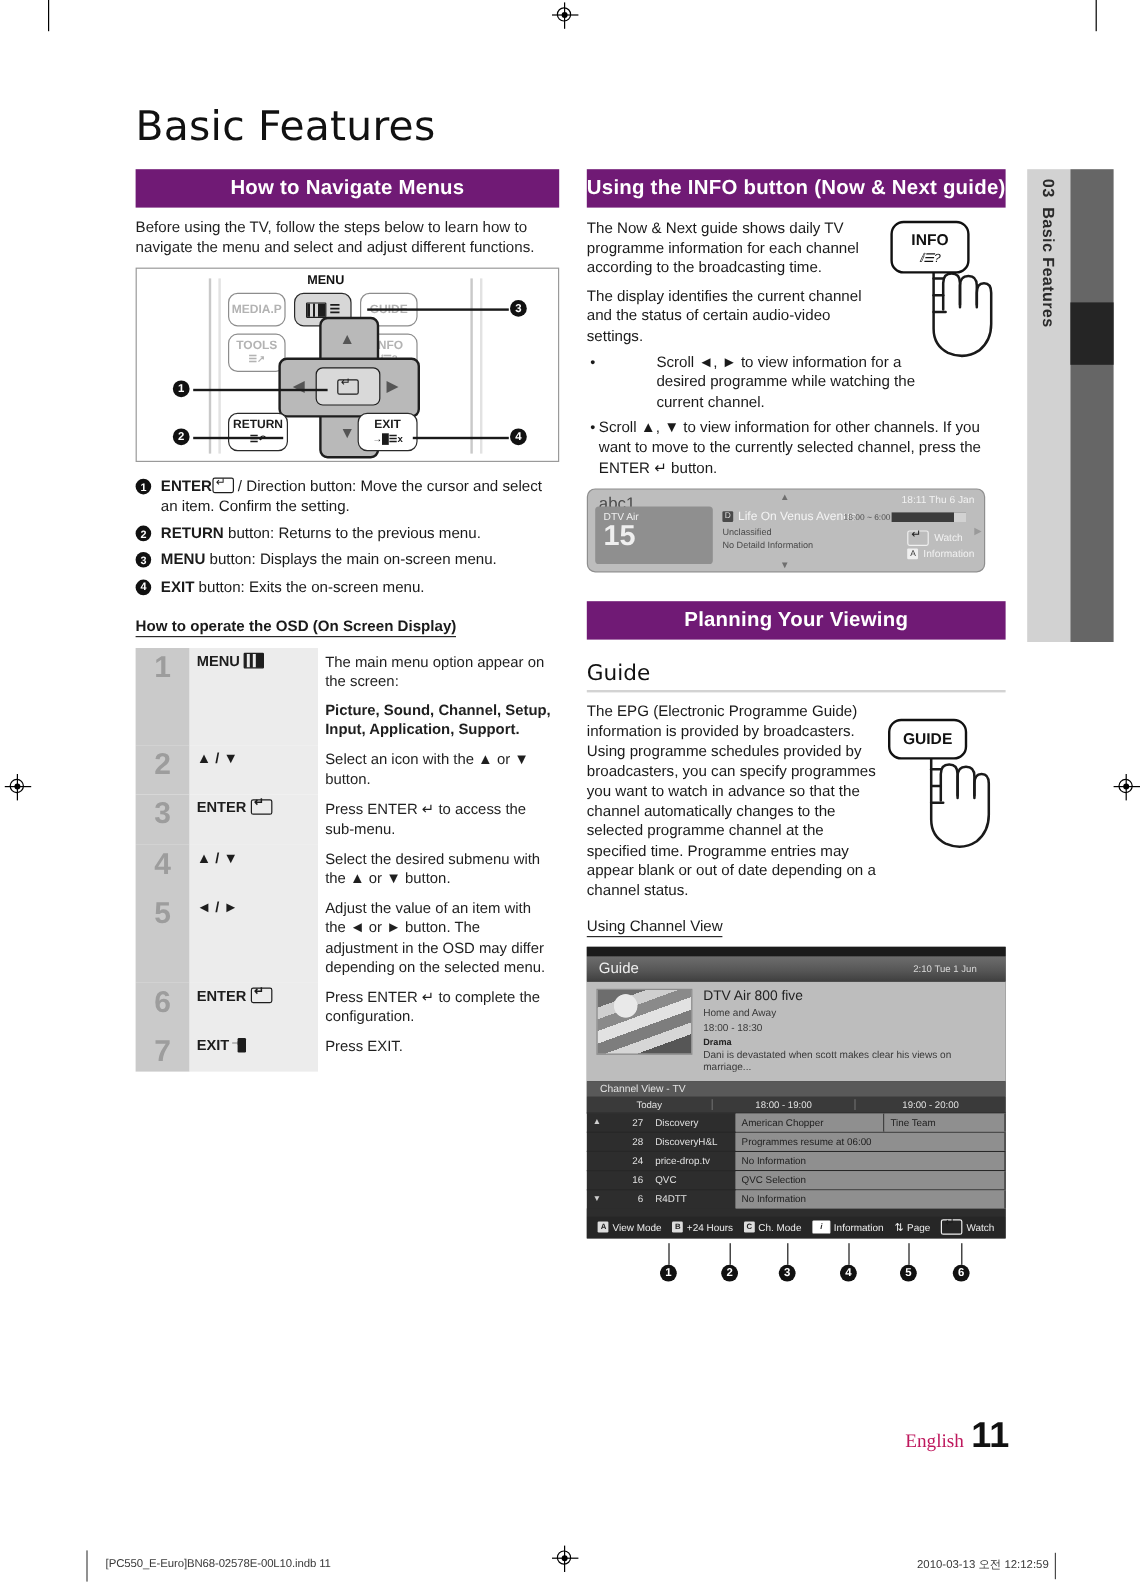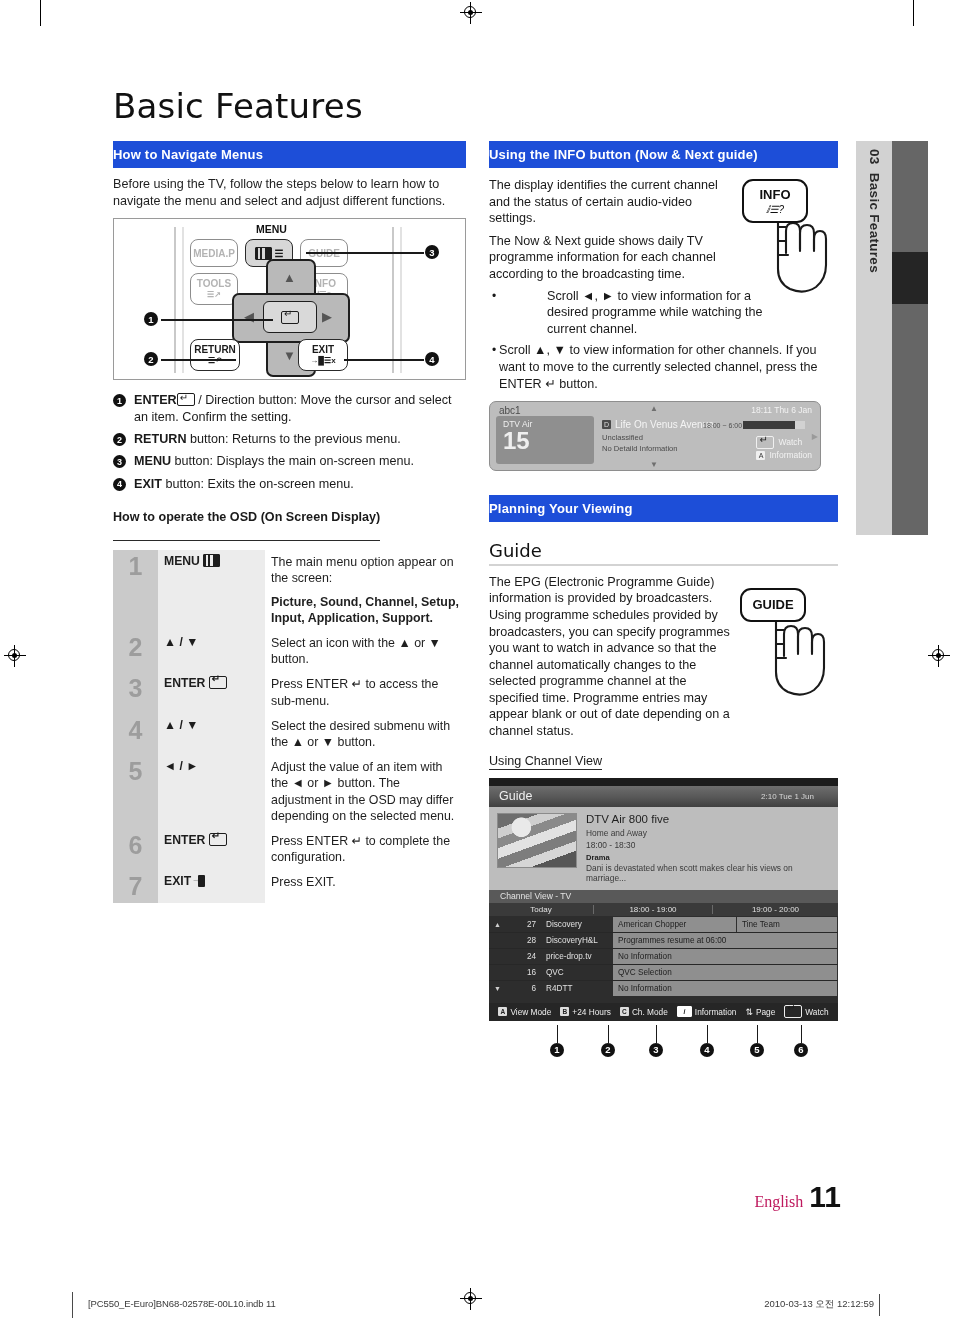--- a/index.html
+++ b/index.html
@@ -27,22 +27,22 @@
     font-size:34px;font-weight:400;letter-spacing:.2px;color:#111;
     font-family:"DejaVu Sans","Liberation Sans",sans-serif;
   }
 
   
   .col-left{position:absolute;left:113px;top:141px;width:353px;}
   .col-right{position:absolute;left:489px;top:141px;width:349px;}
 
   
   .sec-bar{
-    background:#1d4ed8;color:#fff;
-    font-size:13px;font-weight:bold;letter-spacing:.2px;
+    background:#701a75;color:#fff;text-align:center;
+    font-size:17px;font-weight:bold;letter-spacing:.2px;
     padding:6px 0 6px;
   }
 
   .body-txt{font-size:12.6px;line-height:16.6px;color:#1f1f1f;}
   p{margin:0;}
 
   
   .remote-box{
     position:relative;margin-top:9px;border:1.2px solid #9a9a9a;
     height:160px;background:#fff;
@@ -79,21 +79,21 @@
   .nrow{display:flex;margin-bottom:6px;}
   .nbul{
     flex:0 0 auto;width:13px;height:13px;border-radius:50%;background:#111;color:#fff;
     font-size:9px;font-weight:bold;display:flex;align-items:center;justify-content:center;
     margin-right:8px;margin-top:2px;
   }
   .ntxt{font-size:12.6px;line-height:16.4px;}
 
   .sub-head{
     margin-top:12px;font-size:12.6px;font-weight:bold;
-    border-bottom:1.3px solid #2a2a2a;display:inline-block;padding-bottom:16px;
+    border-bottom:1.3px solid #2a2a2a;display:inline-block;padding-bottom:1px;
   }
 
   
   table.steps{border-collapse:collapse;width:353px;margin-top:9px;table-layout:fixed;}
   table.steps td{vertical-align:top;padding:4px 6px 5px;}
   td.st-num{
     width:33px;background:#cacaca;color:#9d9d9d;
     font-size:25px;font-weight:bold;line-height:24px;text-align:center;padding:2px 0 4px;
     font-family:"Liberation Sans",sans-serif;
   }
@@ -125,21 +125,21 @@
     position:absolute;border:2.4px solid #111;border-radius:11px;background:#fff;
     display:flex;flex-direction:column;align-items:center;justify-content:center;
     font-weight:bold;color:#111;z-index:2;
   }
 
   
   .tv-now{
     margin-top:9px;width:330px;height:68px;border:1.5px solid #8e8e8e;border-radius:7px;
     background:#bdbdbd;position:relative;overflow:hidden;
   }
-  .tvn-top{position:absolute;left:9px;top:3px;font-size:10px;color:#4b4b4b;}
+  .tvn-top{position:absolute;left:9px;top:3px;font-size:14px;color:#4b4b4b;}
   .tvn-time{position:absolute;right:8px;top:3px;font-size:8.5px;color:#f2f2f2;}
   .tvn-ch{
     position:absolute;left:6px;top:14px;width:98px;height:48px;background:#8f8f8f;border-radius:3px;color:#efefef;
   }
   .tvn-ch .a{position:absolute;left:7px;top:3px;font-size:8.5px;}
   .tvn-ch .n{position:absolute;left:7px;top:13px;font-size:24px;font-weight:bold;line-height:24px;}
   .tvn-prog{position:absolute;left:112px;top:17px;color:#3e3e3e;}
   .tvn-prog .t1{font-size:10px;color:#f4f4f4;display:flex;align-items:center;gap:4px;}
   .tvn-prog .t2{font-size:7.6px;margin-top:3px;color:#4a4a4a;}
   .tvn-prog .t3{font-size:7.6px;margin-top:2px;color:#4a4a4a;}
@@ -415,22 +415,22 @@
             <path d="M44 36 L44 90 Q44 104 56 110 Q70 116 82 108 Q92 100 92 86 L92 60 Q92 52 86 52 Q80 52 80 60 L80 72"></path>
             <path d="M80 70 L80 54 Q80 46 73 46 Q66 46 66 54 L66 72"></path>
             <path d="M66 70 L66 52 Q66 44 59 44 Q52 44 52 52 L52 74"></path>
             <path d="M44 48 L52 48"></path>
             <path d="M44 62 L52 62"></path>
             <path d="M44 76 L54 76"></path>
           </g>
         </svg>
       </div>
 
+      <p class="info-txt" style="margin-top:6px;">The Now &amp; Next guide shows daily TV programme information for each channel according to the broadcasting time.</p>
       <p class="info-txt" style="margin-top:7px;">The display identifies the current channel and the status of certain audio-video settings.</p>
-      <p class="info-txt" style="margin-top:6px;">The Now &amp; Next guide shows daily TV programme information for each channel according to the broadcasting time.</p>
 
       <div class="bullets">
         <div class="bul">
           <div class="dot">•</div>
           <div class="t" style="width:236px;margin-left:48px;">Scroll ◄, ► to view information for a desired programme while watching the current channel.</div>
         </div>
         <div class="bul">
           <div class="dot">•</div>
           <div class="t" style="width:330px;">Scroll ▲, ▼ to view information for other channels. If you want to move to the currently selected channel, press the ENTER ↵ button.</div>
         </div>

